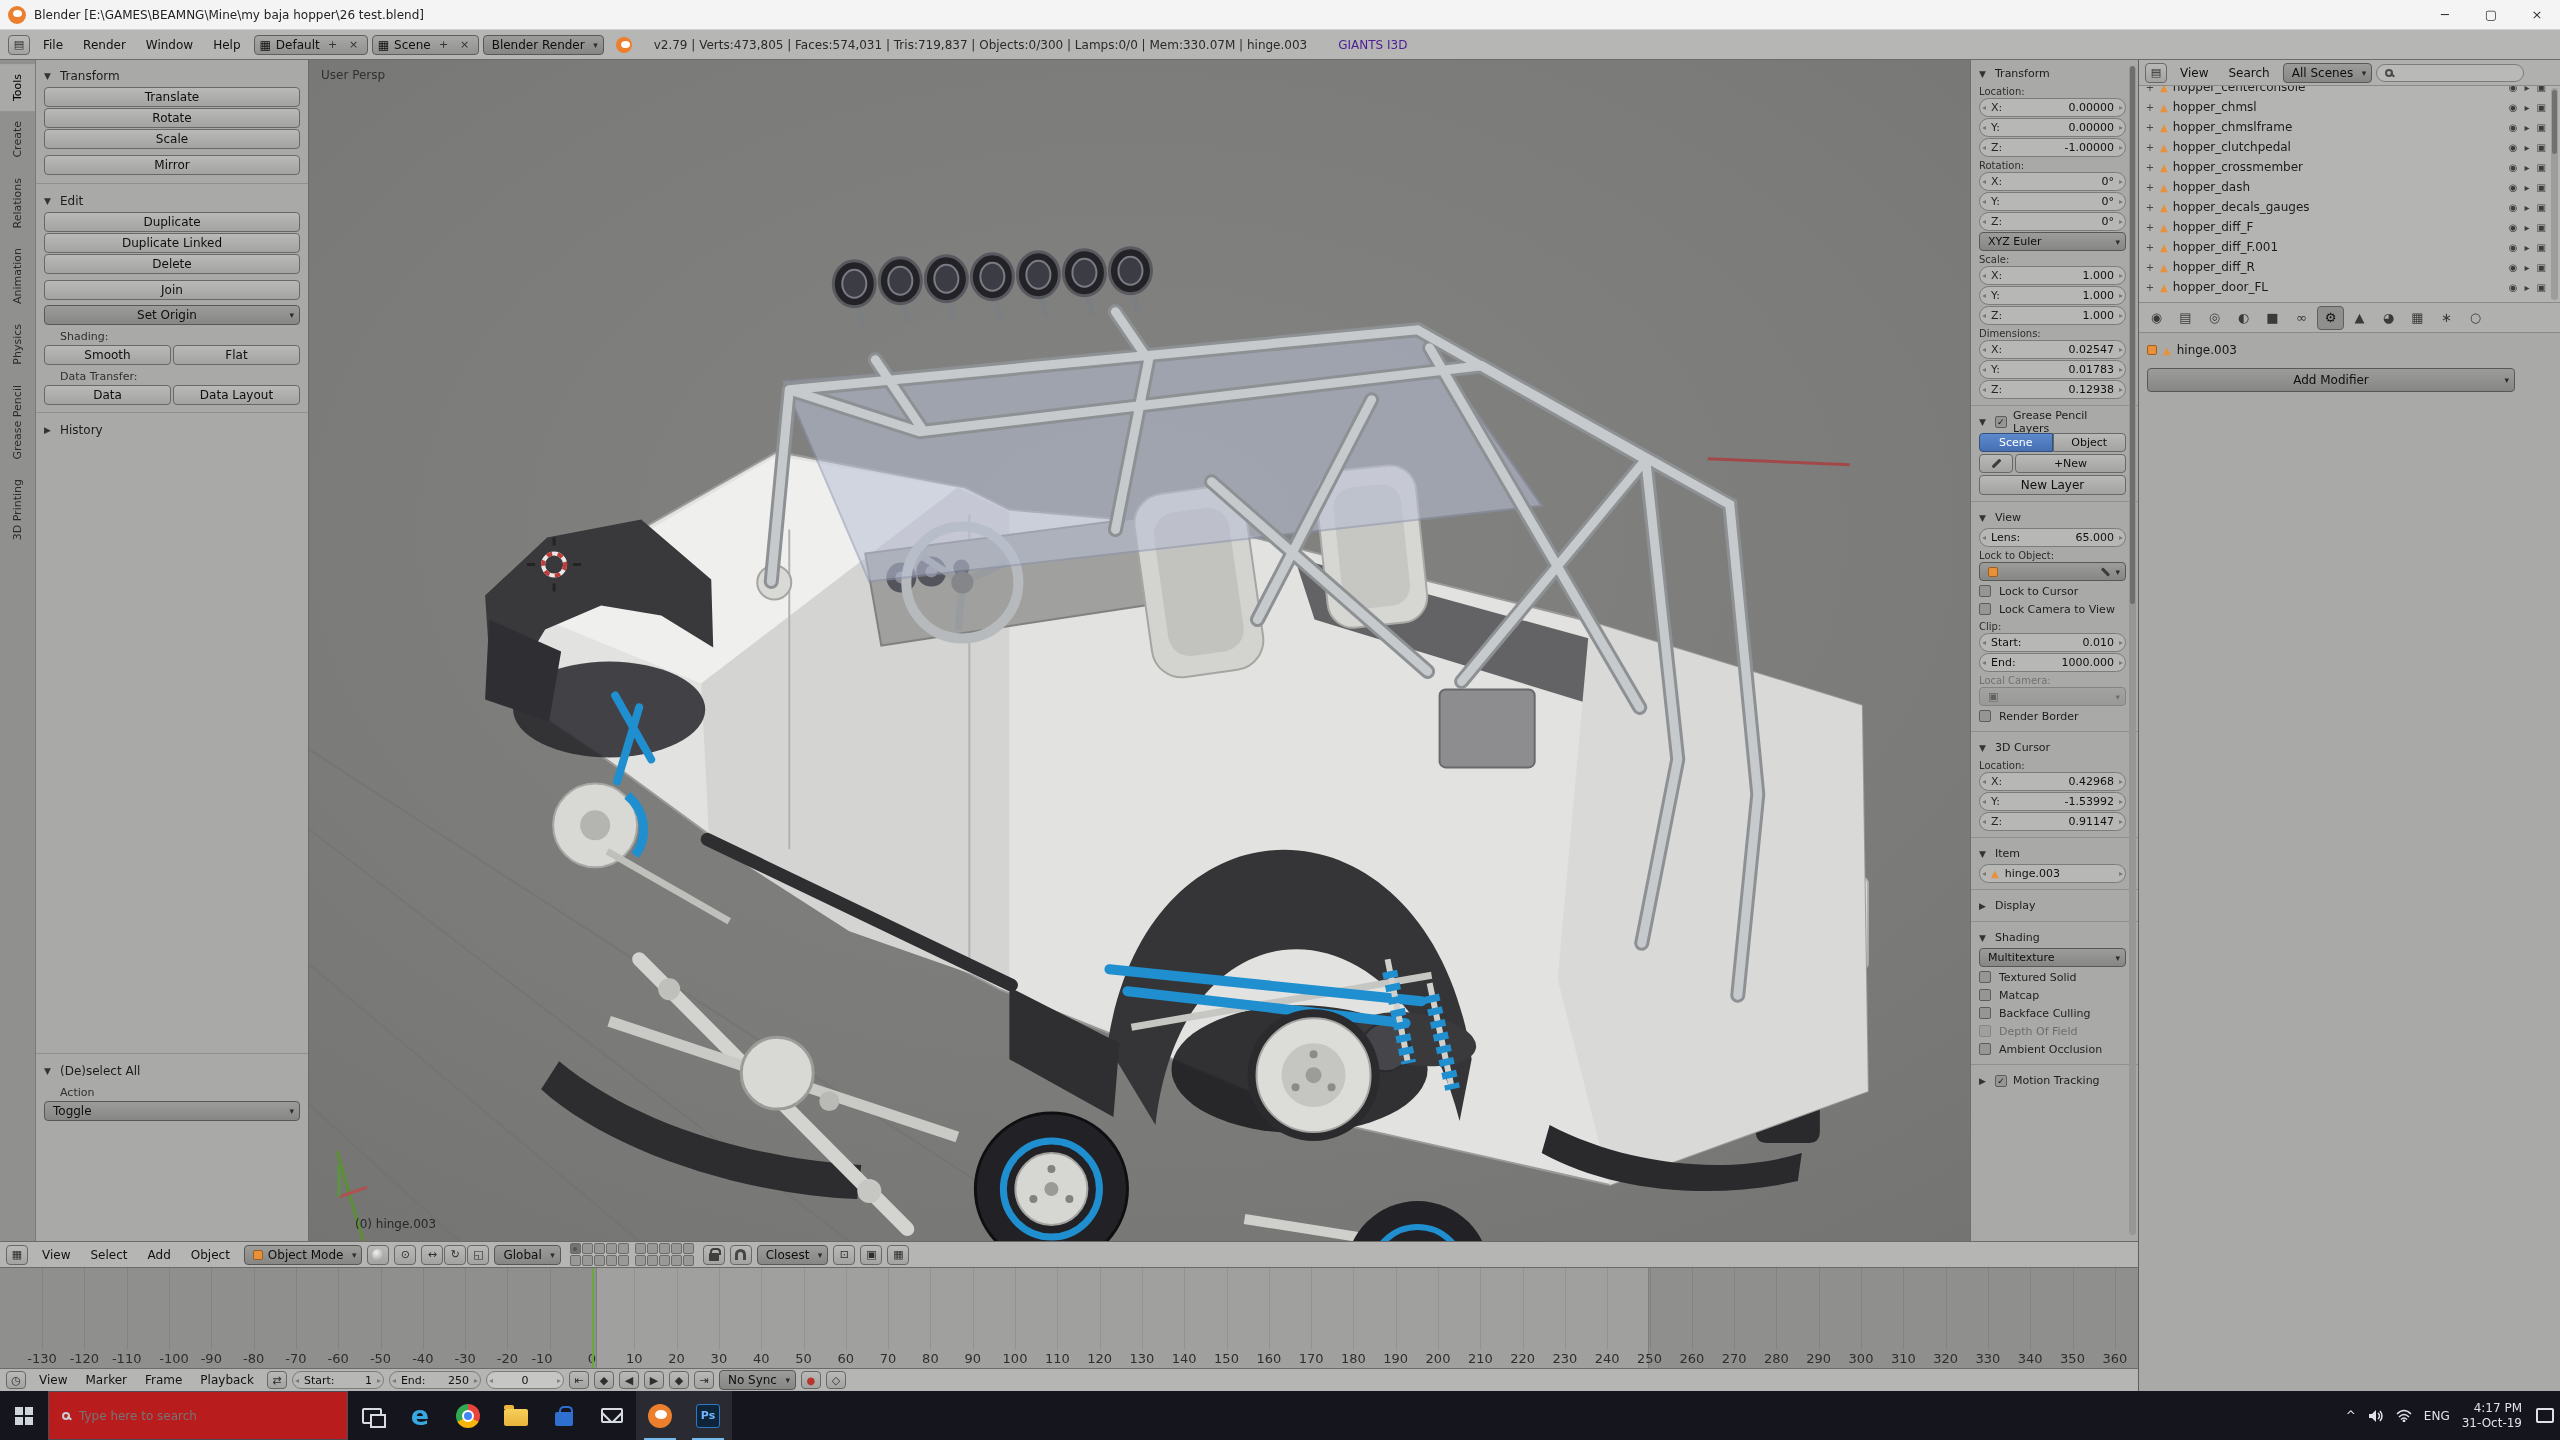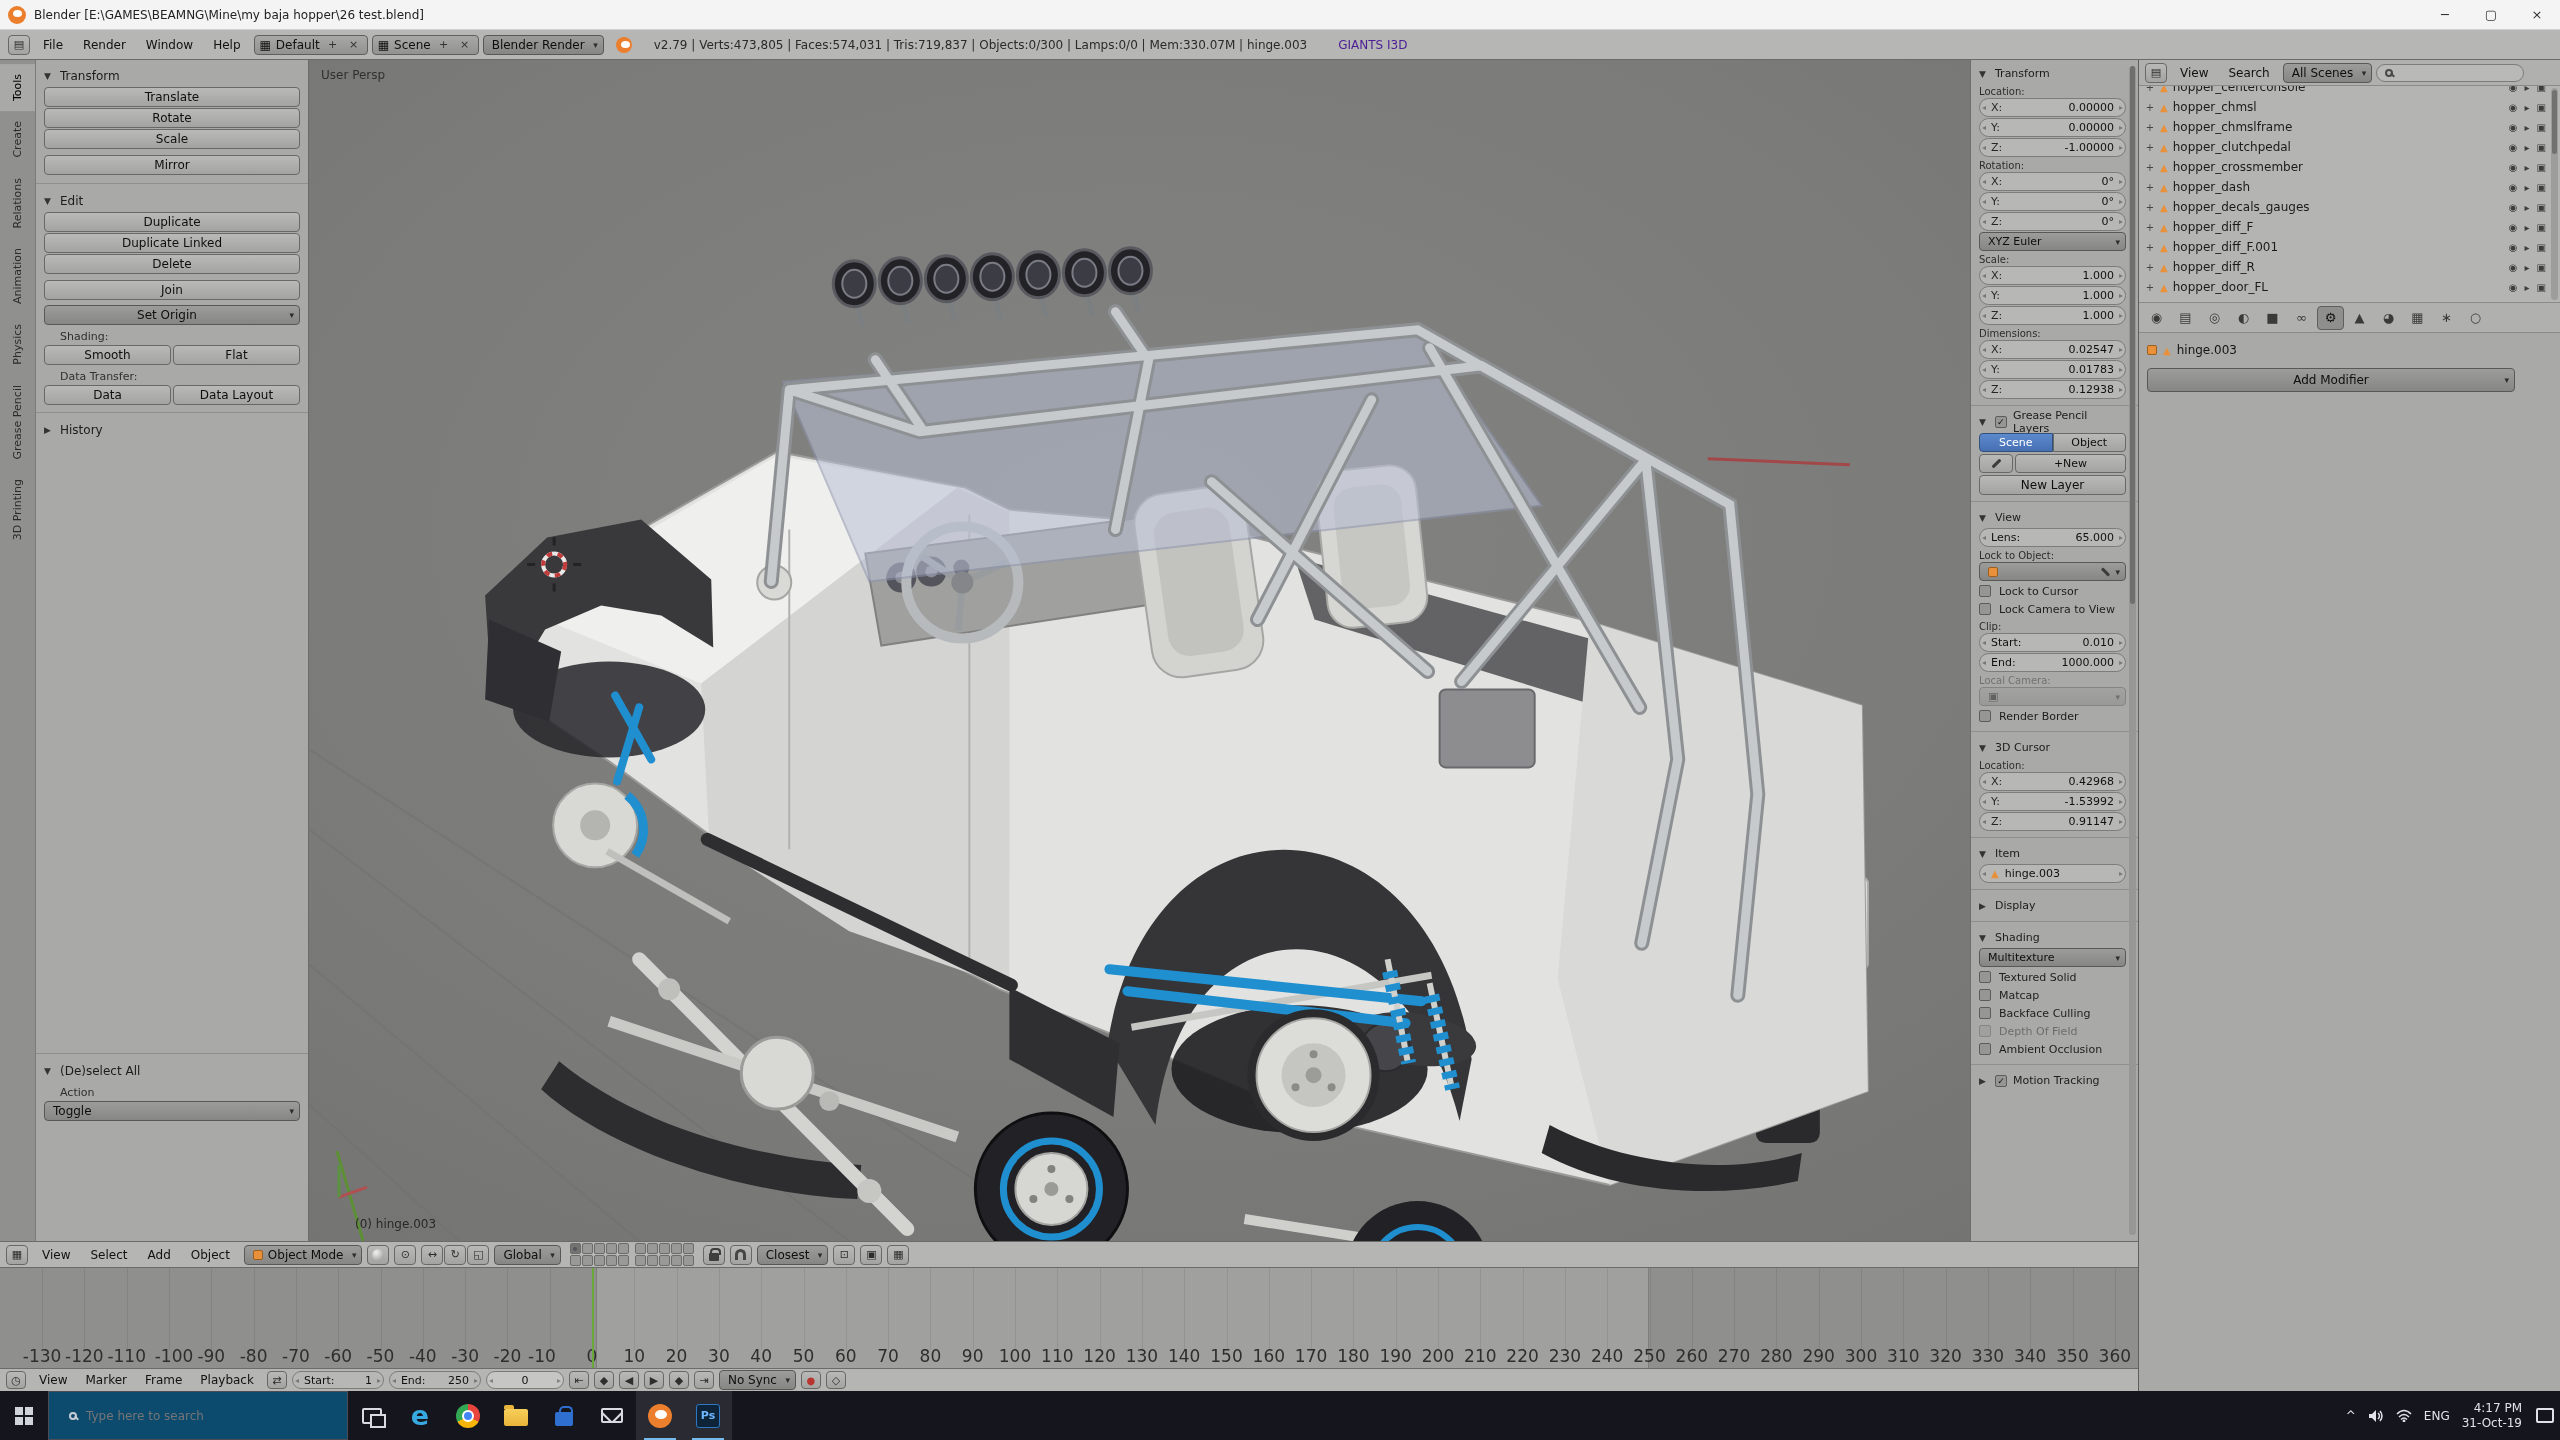--- a/index.html
+++ b/index.html
@@ -85,21 +85,21 @@
   .lcell{background:#999997;border:1px solid #6c6c6a;border-radius:2px;position:relative}
   .lcell.on{background:#737371}
   .lcell.dot::after{content:"";position:absolute;inset:2.5px;border-radius:50%;background:#55555a}
   .lockic{width:10px;height:8px;background:#3f3f3d;border-radius:1px;position:relative;margin-top:4px;display:inline-block}
   .lockic::before{content:"";position:absolute;top:-5px;left:1px;width:7px;height:5px;border:2px solid #3f3f3d;border-bottom:none;border-radius:4px 4px 0 0}
   .magnet{width:11px;height:11px;border:3px solid #474745;border-top:none;border-radius:0 0 8px 8px;transform:rotate(180deg);display:inline-block}
   
   .timeline{height:101px;background:#8f8f8d;position:relative;border-top:1px solid #6b6b69;overflow:hidden}
   .tl-range{position:absolute;top:0;bottom:0;background:#a0a09e;border-left:1px solid #7e7e7c;border-right:1px solid #7e7e7c}
   .tl-grid{position:absolute;top:0;bottom:18px;width:1px;background:rgba(0,0,0,.08)}
-  .tl-tick{position:absolute;bottom:2px;transform:translateX(-50%);font-size:17px;color:#2e2e2c}
+  .tl-tick{position:absolute;bottom:2px;transform:translateX(-50%);font-size:13px;color:#2e2e2c}
   .tl-cf{position:absolute;top:0;bottom:0;width:2px;background:#69a93c}
   .tl-header{height:23px;background:#b5b5b3;border-top:1px solid #6b6b69;display:flex;align-items:center;gap:5px;padding:0 6px;white-space:nowrap}
   .tl-header .menu-item{height:20px;line-height:20px;font-size:12px;padding:0 8px}
   .tl-header .numfield{height:18px;margin:0}
   .tl-header .icon-btn{height:18px;min-width:20px}
   .fw90{width:92px}.fw80{width:78px;justify-content:center}
   .frameframe{background:#c6c6c4}
   .rec{color:#b8342e !important;font-size:10px}
   
   .right-col{flex:1;display:flex;flex-direction:column;background:#a9a9a7;min-width:0}
@@ -121,21 +121,21 @@
   .props-body{flex:1;padding:7px 8px;display:flex;flex-direction:column;gap:8px}
   .breadcrumb{display:flex;align-items:center;gap:6px;height:20px;color:#141414}
   .addmod{width:368px;height:24px;justify-content:center;padding:0}
   
   .taskbar{height:49px;background:#15151e;display:flex;align-items:stretch;color:#dfe3e8}
   .tb-slot{width:48px;display:flex;align-items:center;justify-content:center;position:relative}
   .tb-slot.active{background:rgba(255,255,255,.09)}
   .tb-slot.active::after{content:"";position:absolute;bottom:0;left:8px;right:8px;height:2px;background:#76b9ed}
   .win-logo{display:grid;grid-template-columns:8px 8px;grid-auto-rows:8px;gap:2px}
   .win-logo span{background:#cfd4da}
-  .tb-search{width:300px;background:#0c4a6e;border:1px solid #4c4c55;display:flex;align-items:center;gap:9px;padding:0 20px;color:#b9bcc4}
+  .tb-search{width:300px;background:#b91c1c;border:1px solid #4c4c55;display:flex;align-items:center;gap:9px;padding:0 13px;color:#b9bcc4}
   .tb-search .lens{border-color:#c9ccd2}
   .tb-search .lens::after{background:#c9ccd2}
   .tb-search input{background:transparent;border:none;outline:none;color:#b9bcc4;font-size:12px;font-family:inherit;width:220px}
   .tview{width:20px;height:16px;border:2px solid #d8dce2;border-radius:2px;position:relative}
   .tview::after{content:"";position:absolute;right:-6px;bottom:-6px;width:12px;height:10px;border:2px solid #d8dce2;background:#15151e}
   .edge-e{font-size:27px;font-weight:bold;color:#38a9e0}
   .chrome{width:24px;height:24px;border-radius:50%;background:conic-gradient(#e8453c 0deg 120deg,#f7b50c 120deg 240deg,#33a852 240deg 360deg);position:relative}
   .chrome::after{content:"";position:absolute;inset:6px;background:#4286f5;border:2px solid #fff;border-radius:50%}
   .folder{width:24px;height:17px;background:linear-gradient(#f7cf5a,#e9b43a);border-radius:2px;position:relative;margin-top:4px}
   .folder::before{content:"";position:absolute;top:-4px;left:0;width:10px;height:4px;background:#e9b43a;border-radius:2px 2px 0 0}

